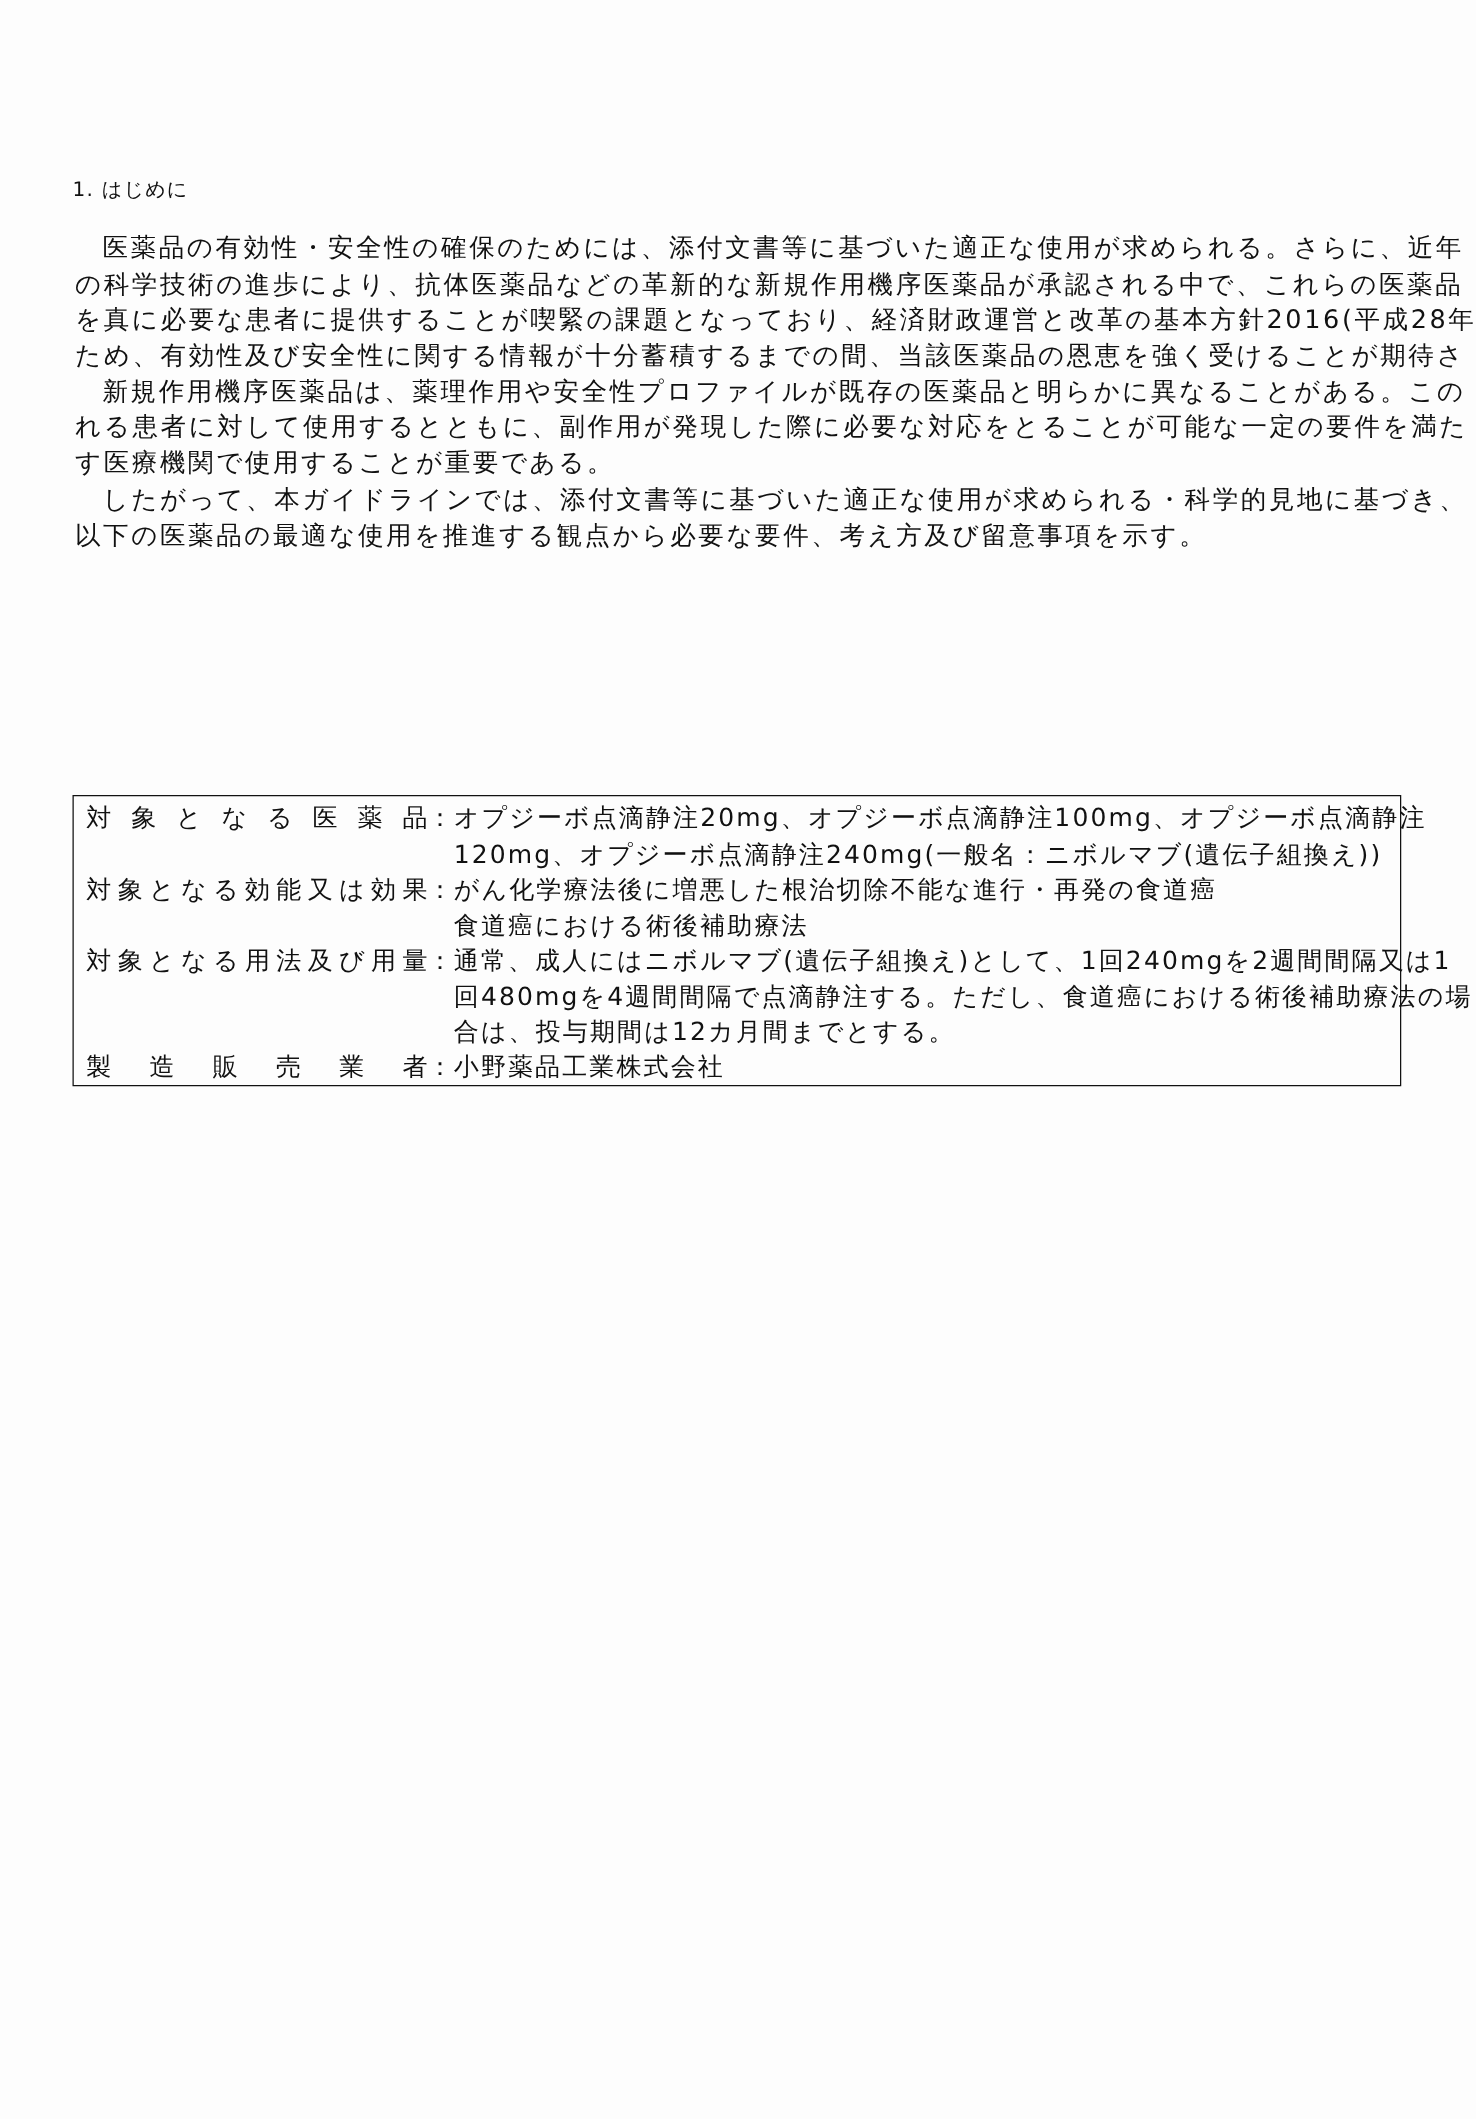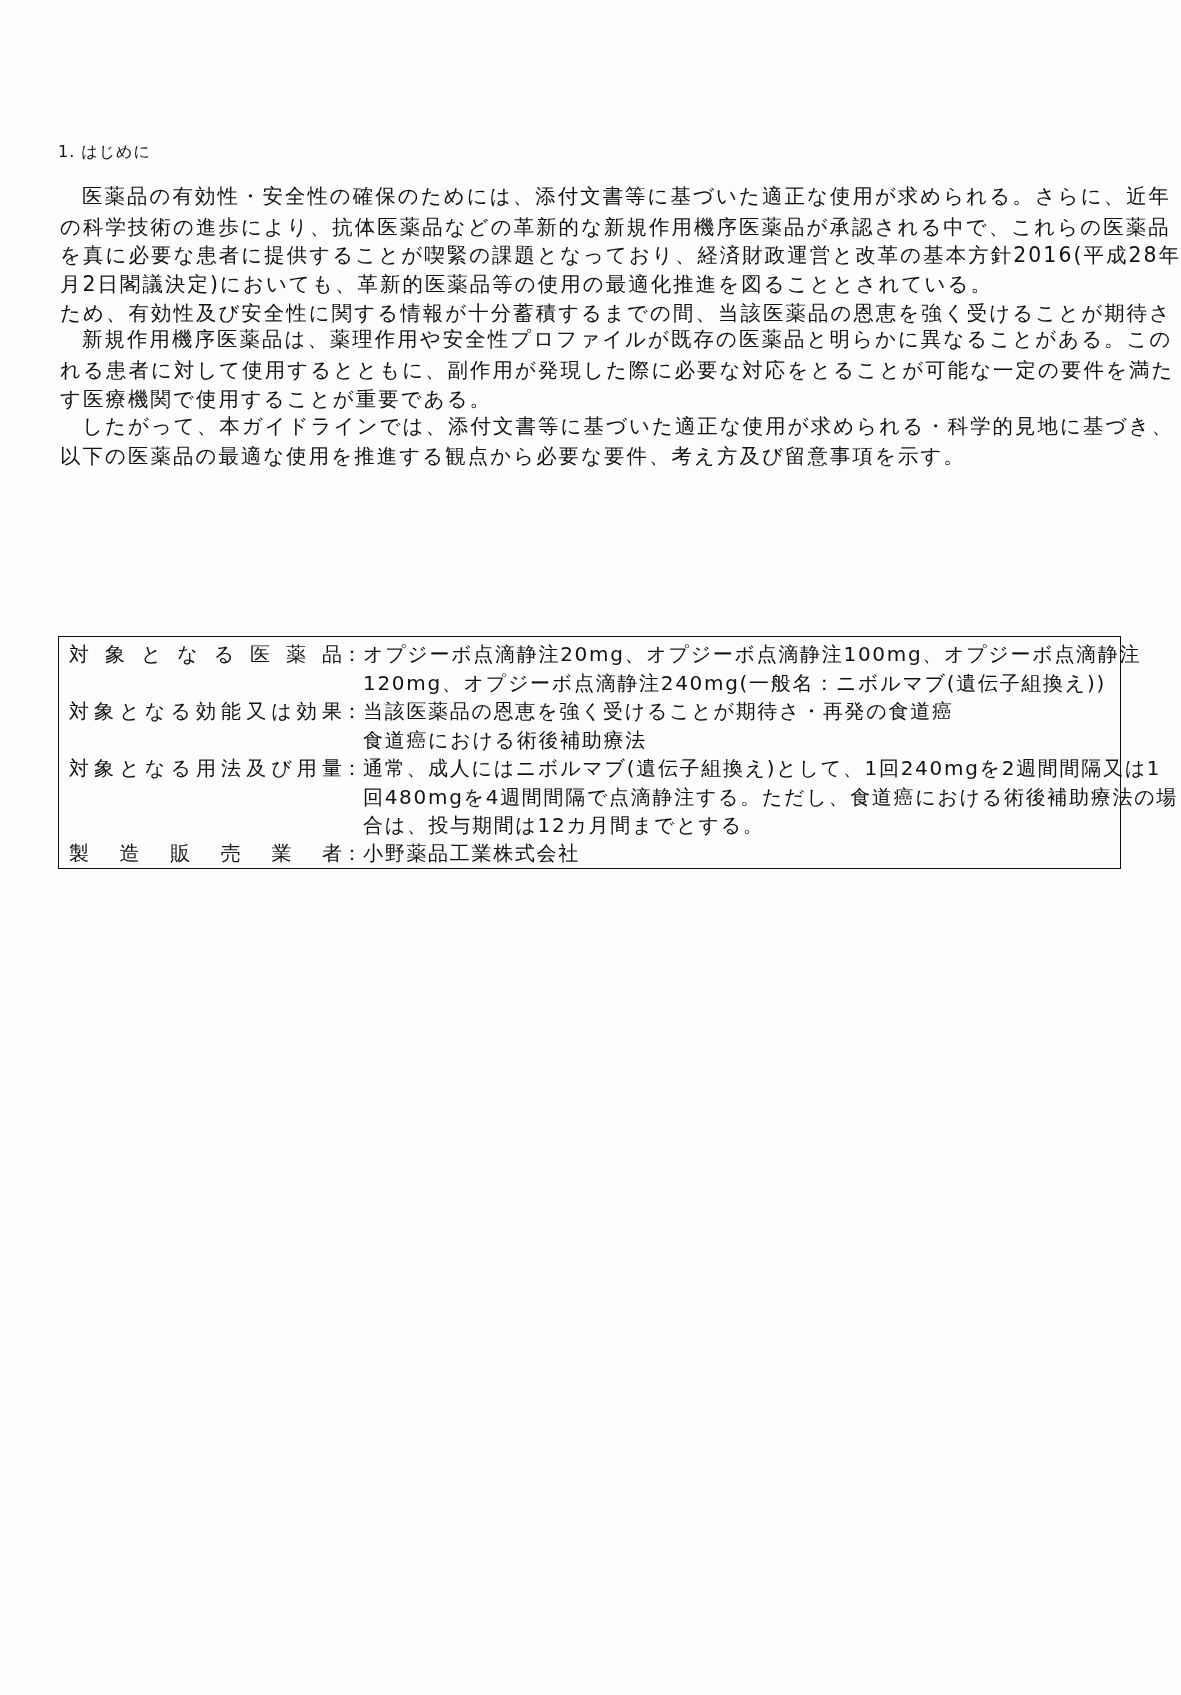--- a/index.html
+++ b/index.html
@@ -39,21 +39,20 @@
   }
   .line {
     height: 28.7px;
     font-size: 20.4px;
     line-height: 28.7px;
     white-space: nowrap;
     letter-spacing: 2.1px;
   }
   .indent {
     padding-left: 22px;
-    font-family: Liberation Mono, monospace;
   }
   .info-box {
     position: absolute;
     left: 58px;
     top: 636px;
     width: 1063px;
     height: 233px;
     border: 1.5px solid #111;
     box-sizing: border-box;
   }
@@ -103,21 +102,20 @@
 <div class="page">
 
   <div class="heading">1. はじめに</div>
 
   <div class="body-text">
 
     <div>
       <div class="line indent">医薬品の有効性・安全性の確保のためには、添付文書等に基づいた適正な使用が求められる。さらに、近年</div>
       <div class="line">の科学技術の進歩により、抗体医薬品などの革新的な新規作用機序医薬品が承認される中で、これらの医薬品</div>
       <div class="line">を真に必要な患者に提供することが喫緊の課題となっており、経済財政運営と改革の基本方針2016(平成28年6</div>
-      <div class="line">月2日閣議決定)においても、革新的医薬品等の使用の最適化推進を図ることとされている。</div>
     </div>
 
     <div>
       <div class="line">ため、有効性及び安全性に関する情報が十分蓄積するまでの間、当該医薬品の恩恵を強く受けることが期待さ</div>
       <div class="line indent">新規作用機序医薬品は、薬理作用や安全性プロファイルが既存の医薬品と明らかに異なることがある。この</div>
       <div class="line">れる患者に対して使用するとともに、副作用が発現した際に必要な対応をとることが可能な一定の要件を満た</div>
       <div class="line">す医療機関で使用することが重要である。</div>
     </div>
 
     <div>
@@ -156,21 +154,21 @@
         <span>る</span>
         <span>効</span>
         <span>能</span>
         <span>又</span>
         <span>は</span>
         <span>効</span>
         <span>果</span>
       </div>
       <div class="info-colon">：</div>
       <div class="info-value">
-        <div class="vline">当該医薬品の恩恵を強く受けることが期待さ・再発の食道癌</div>
+        <div class="vline">がん化学療法後に増悪した根治切除不能な進行・再発の食道癌</div>
         <div class="vline">食道癌における術後補助療法</div>
       </div>
     </div>
 
     <div class="info-row" style="top:117px;">
       <div class="info-label">
         <span>対</span>
         <span>象</span>
         <span>と</span>
         <span>な</span>

